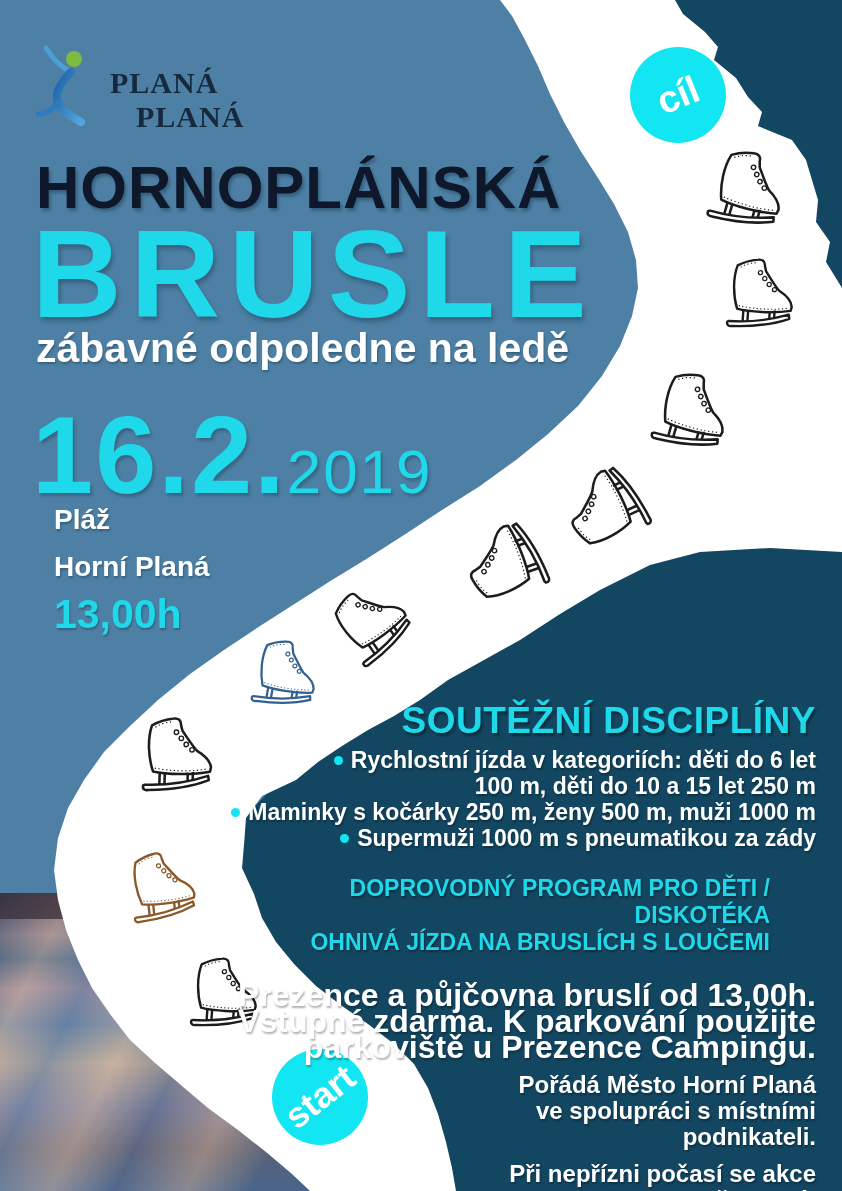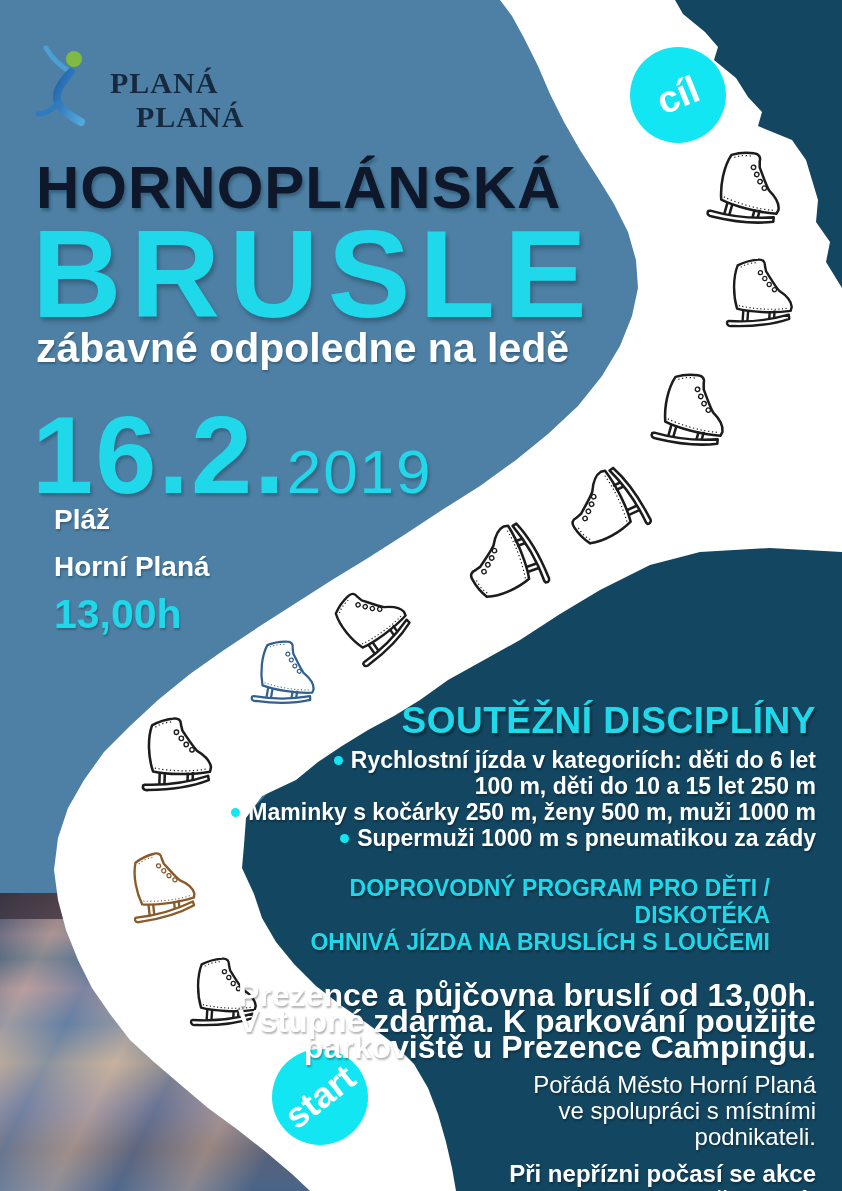--- a/index.html
+++ b/index.html
@@ -57,21 +57,21 @@
   .disc-heading{color:var(--cyan-text,#1fd9ea);font-size:37px;font-weight:700;
     letter-spacing:.5px;line-height:1;margin:0 0 8px 0;
     text-shadow:2px 3px 2px rgba(0,0,0,.35);}
   .bline{font-size:23px;font-weight:700;line-height:26px;text-shadow:1px 2px 2px rgba(0,0,0,.3);}
   .dot{display:inline-block;width:9px;height:9px;border-radius:50%;
     background:var(--cyan-bright,#12e6f2);margin:0 8px 2px 0;vertical-align:middle;}
   .program{margin:24px 46px 0 0;color:var(--cyan-text,#1fd9ea);
     font-size:23px;font-weight:700;line-height:27px;text-shadow:1px 2px 2px rgba(0,0,0,.35);}
   .info{margin-top:26px;font-size:32px;font-weight:700;line-height:26px;
     text-shadow:1px 2px 2px rgba(0,0,0,.3);}
-  .organizer{margin-top:12px;font-size:24px;font-weight:400;line-height:26px;
+  .organizer{margin-top:12px;font-size:24px;font-weight:700;line-height:26px;
     text-shadow:1px 2px 2px rgba(0,0,0,.3);}
   .weather{margin-top:11px;font-size:24px;font-weight:700;line-height:26px;
     text-shadow:1px 2px 2px rgba(0,0,0,.3);}
 </style>
 </head>
 <body>
 
 <div class="poster">
 
   <svg class="scene" viewBox="0 0 842 1191" aria-hidden="true">

